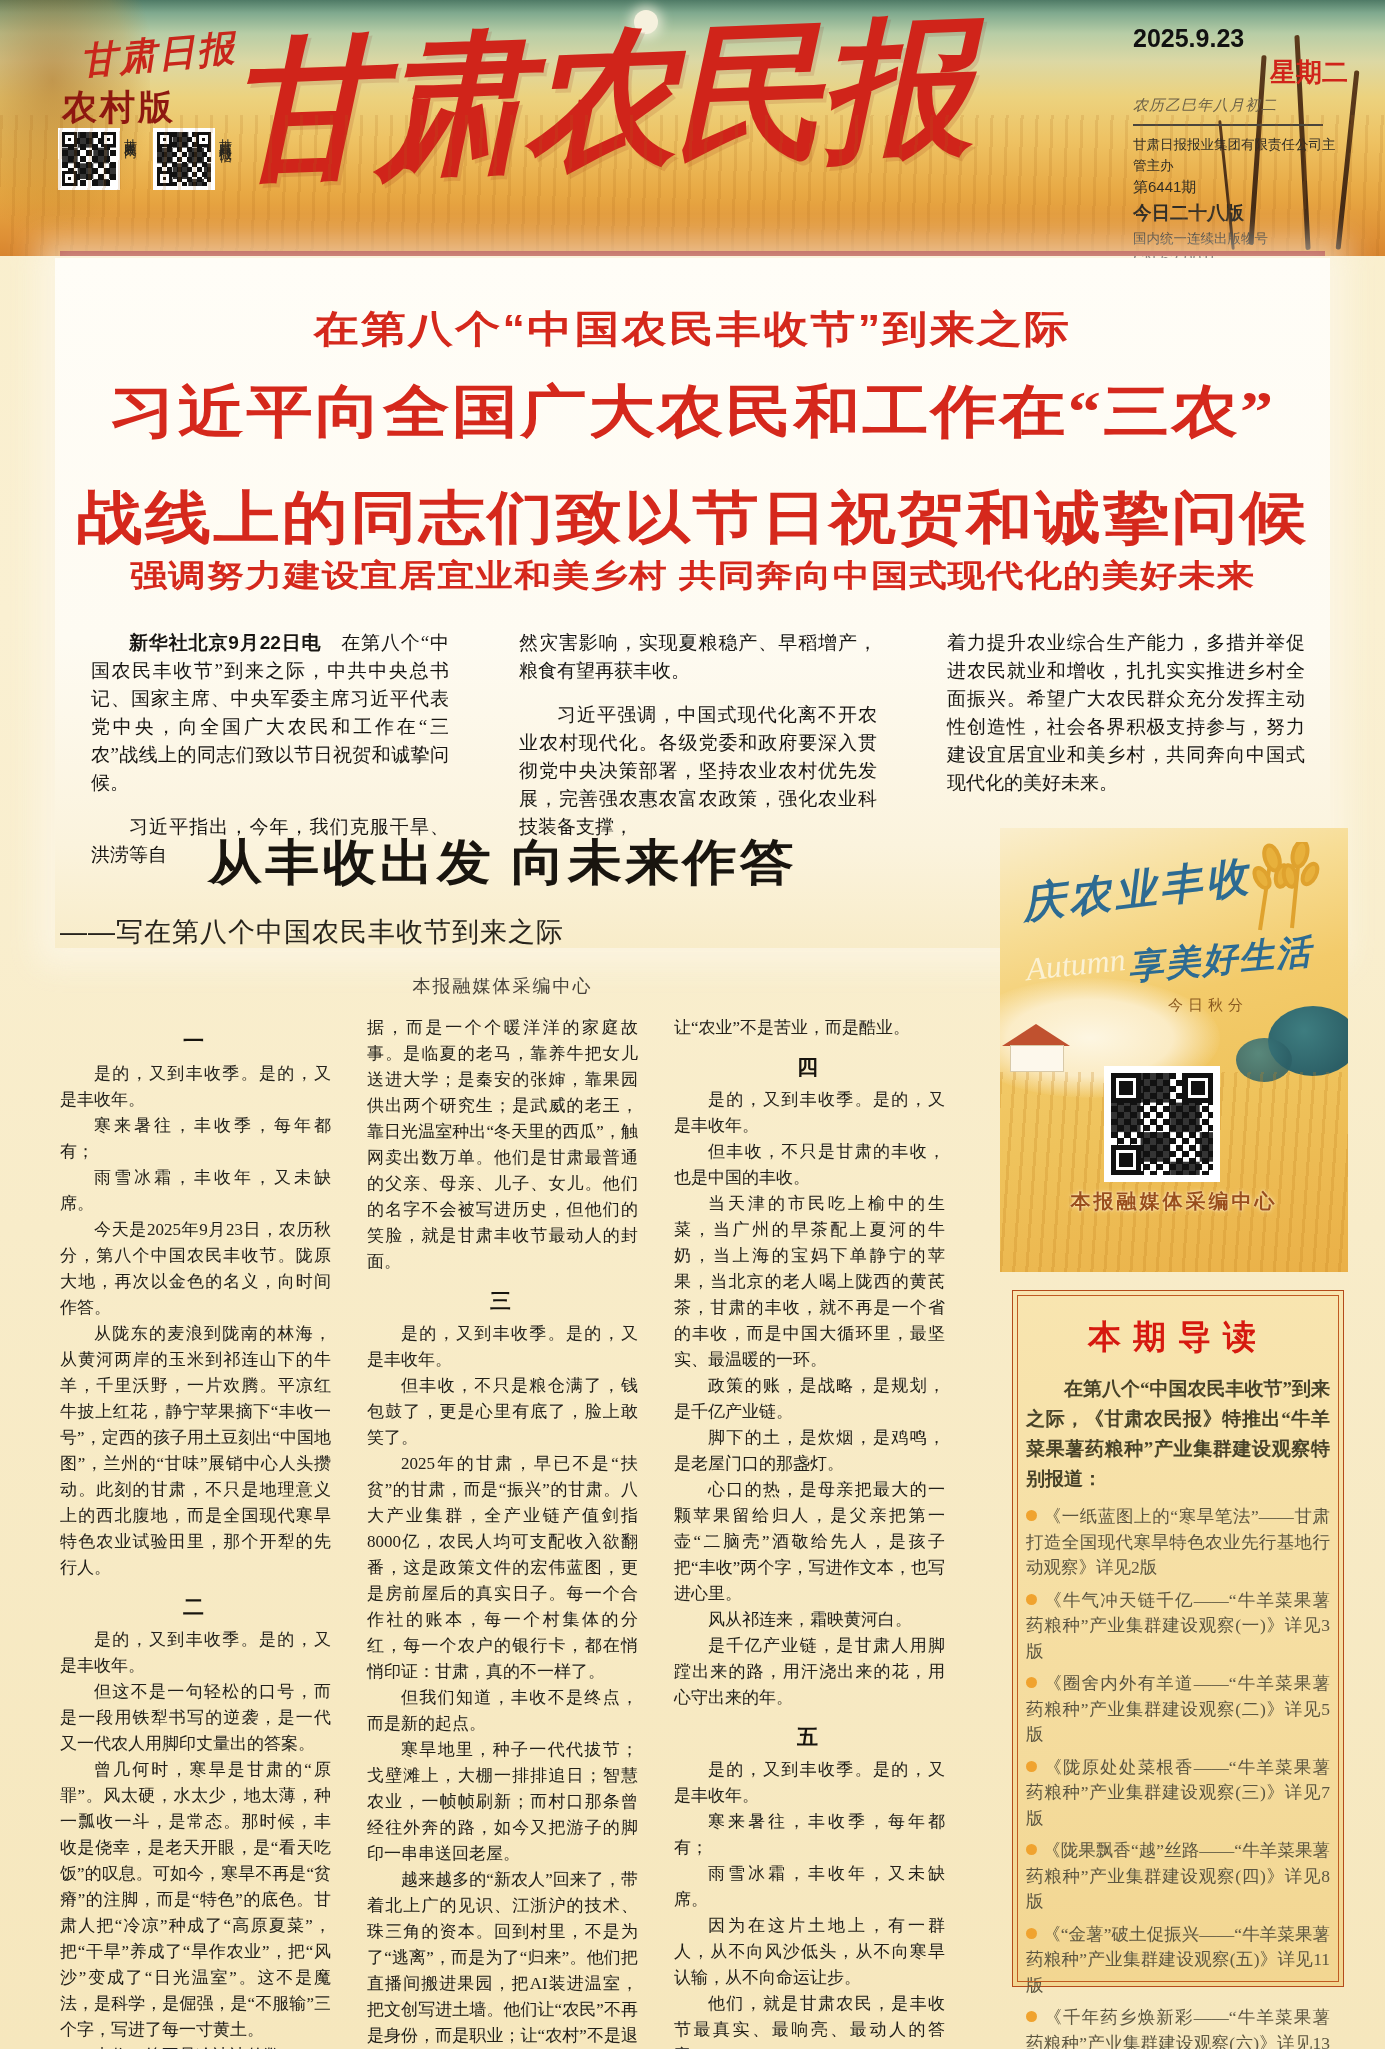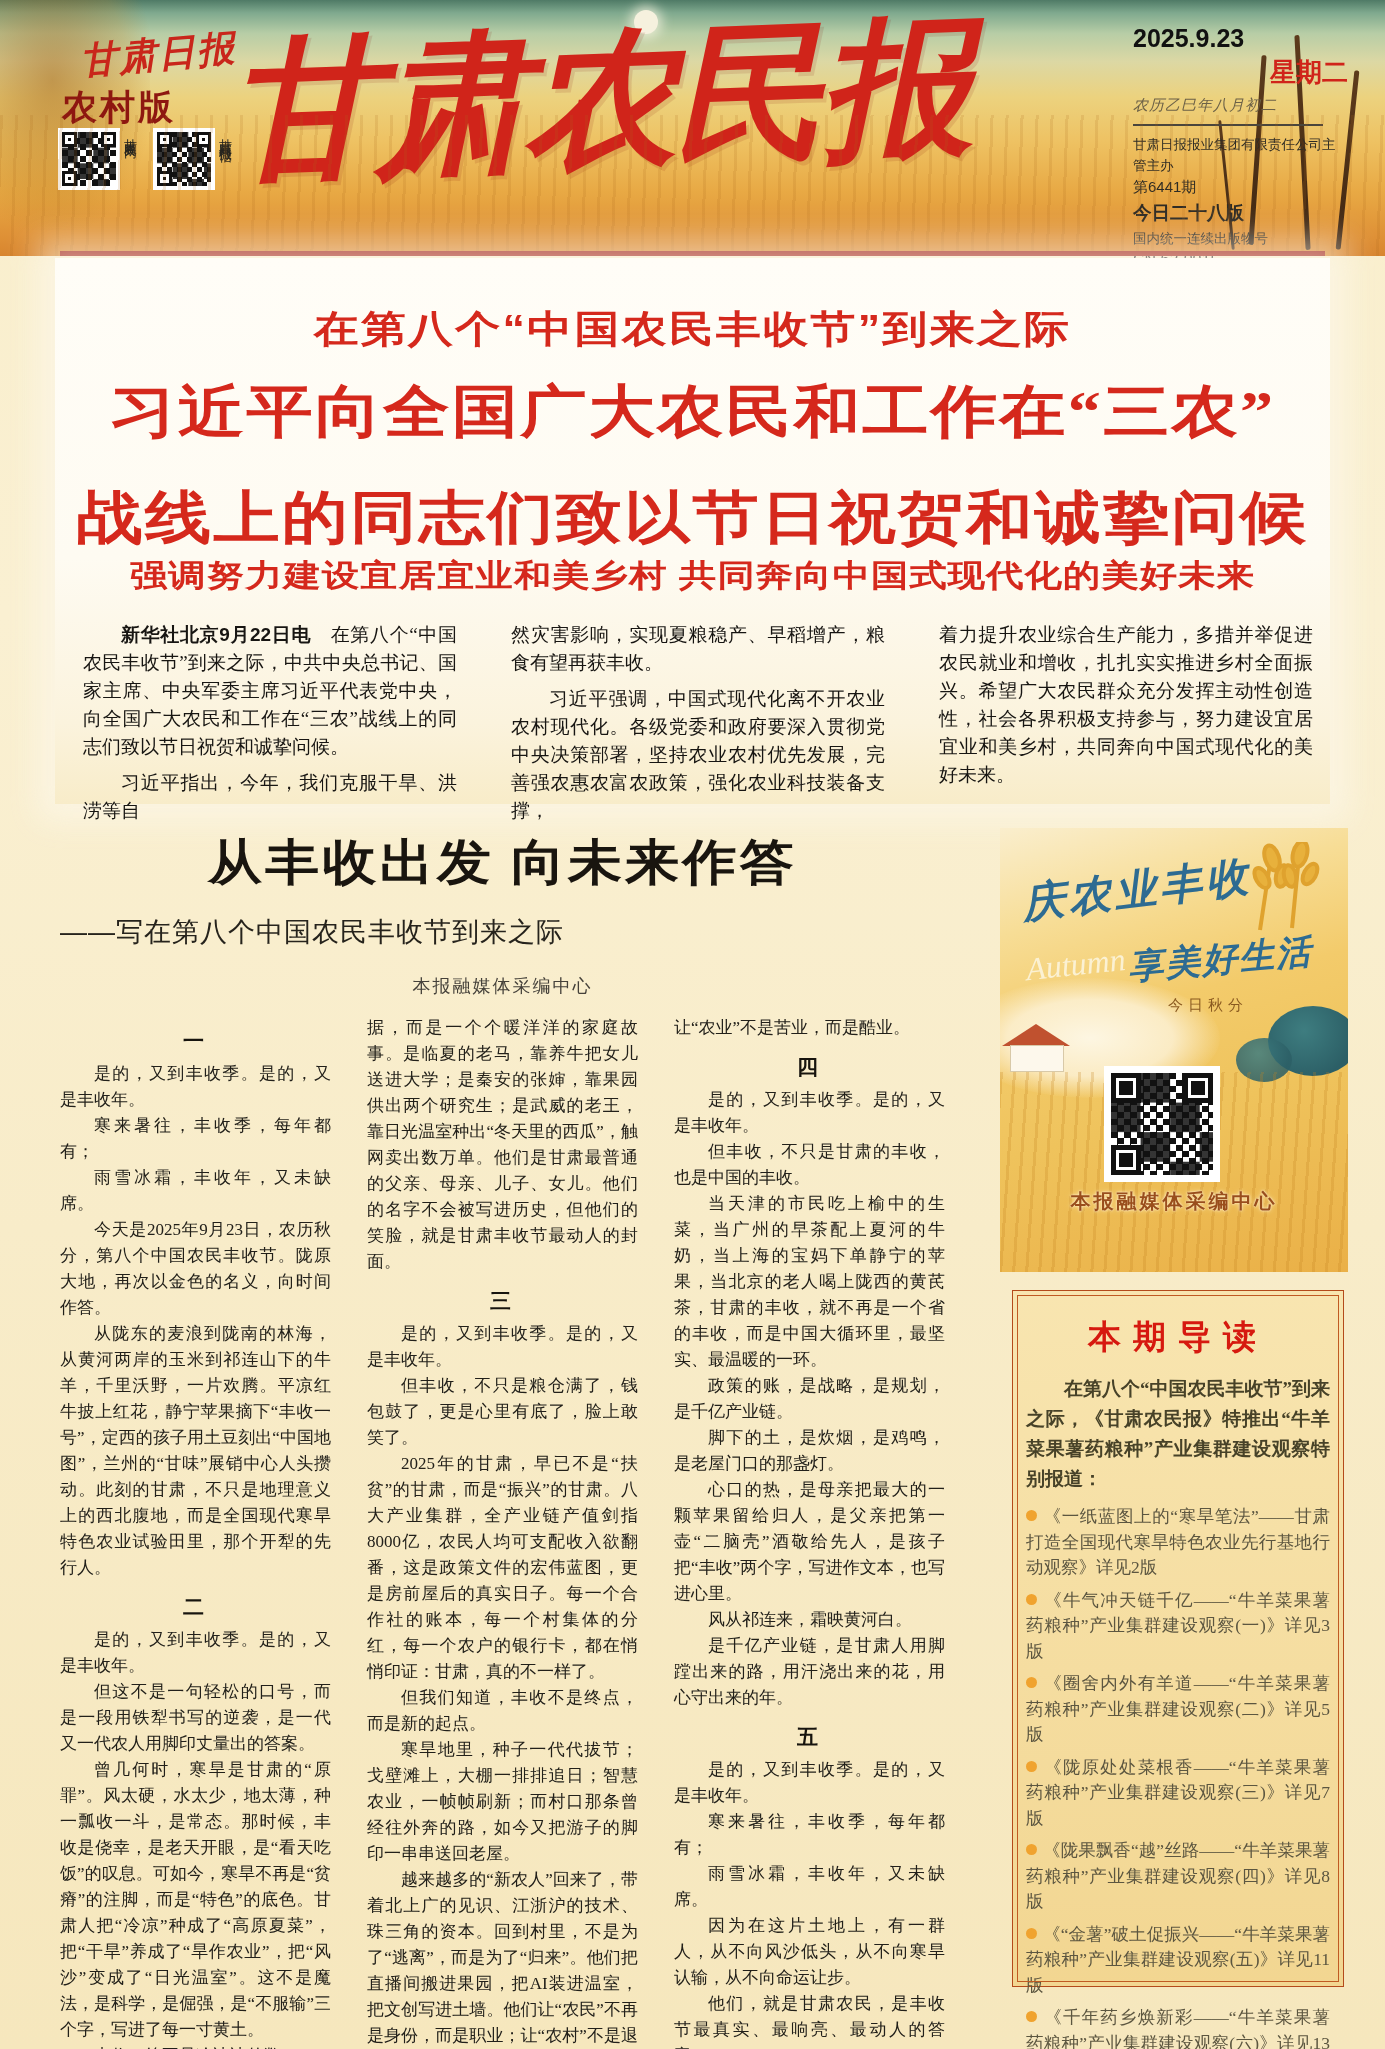--- a/index.html
+++ b/index.html
@@ -43,34 +43,34 @@
   .d-date{font-size:25px;font-weight:700;color:#111;}
   .d-week{font-size:26px;font-weight:700;color:#d0241a;margin-top:2px;text-align:right;}
   .d-lunar{font-size:15px;color:#6c6147;font-style:italic;margin-top:6px;
         font-family:"Liberation Serif",serif;letter-spacing:1px;}
   .d-hr{width:190px;border-top:2px solid #4a453c;margin:9px 0 8px;}
   .d-small{font-size:13.5px;line-height:21px;color:#2e2b24;}
   .d-issue{font-size:15px;margin-top:2px;color:#2e2b24;}
   .d-pages{font-size:18.5px;font-weight:700;margin-top:3px;color:#2e2b24;}
   .red-rule{position:absolute;left:60px;top:251px;width:1265px;height:5px;background:#a01c10;}
   
-  .lead-panel{position:absolute;left:55px;top:258px;width:1275px;height:546px;
+  .lead-panel{position:absolute;left:55px;top:258px;width:1275px;height:690px;
         background:linear-gradient(180deg,#fffdf7 0%,#fefbf2 55%,#fbf3dd 85%,#f8ecc9 100%);
         box-shadow:0 0 30px 18px rgba(253,250,240,.55);}
   .kicker{position:absolute;left:0;top:46px;width:100%;text-align:center;font-size:38px;font-weight:900;
         color:#d5281c;font-family:"Liberation Sans",sans-serif;transform:scaleX(1.18);letter-spacing:2px;}
   .headline{position:absolute;left:0;width:100%;text-align:center;font-size:57px;font-weight:900;
         color:#d5281c;font-family:"Liberation Serif",serif;transform:scaleX(1.16);
         letter-spacing:2px;white-space:nowrap;}
   .hl1{top:116px;} .hl2{top:222px;}
   .subhead{position:absolute;left:0;top:297px;width:100%;text-align:center;font-size:31px;font-weight:900;
         color:#d5281c;font-family:"Liberation Sans",sans-serif;transform:scaleX(1.2);letter-spacing:1px;}
   .lead-body{position:absolute;left:20px;top:355px;width:1246px;display:flex;gap:38px;}
   .lead-col{width:390px;font-size:19px;line-height:28px;color:#171512;text-align:justify;}
-  .lead-col p{margin:8px;}
+  .lead-col p{margin:16px;}
   .lead-col p.ind{text-indent:2em;}
   .lead-col b{font-family:"Liberation Sans",sans-serif;}
   
   .feature{position:absolute;left:60px;top:812px;width:885px;height:1237px;}
   .f-title{position:absolute;left:0;top:18px;width:100%;text-align:center;font-size:49px;font-weight:900;
         color:#19150f;transform:scaleX(1.1);letter-spacing:3px;white-space:nowrap;}
   .f-subtitle{position:absolute;left:0;top:102px;width:100%;text-align:left;font-size:27px;
         color:#26231c;font-family:"Liberation Sans",sans-serif;letter-spacing:1px;}
   .f-byline{position:absolute;left:0;top:162px;width:100%;text-align:center;font-size:18px;
         color:#45413a;font-family:"Liberation Sans",sans-serif;letter-spacing:2px;}

